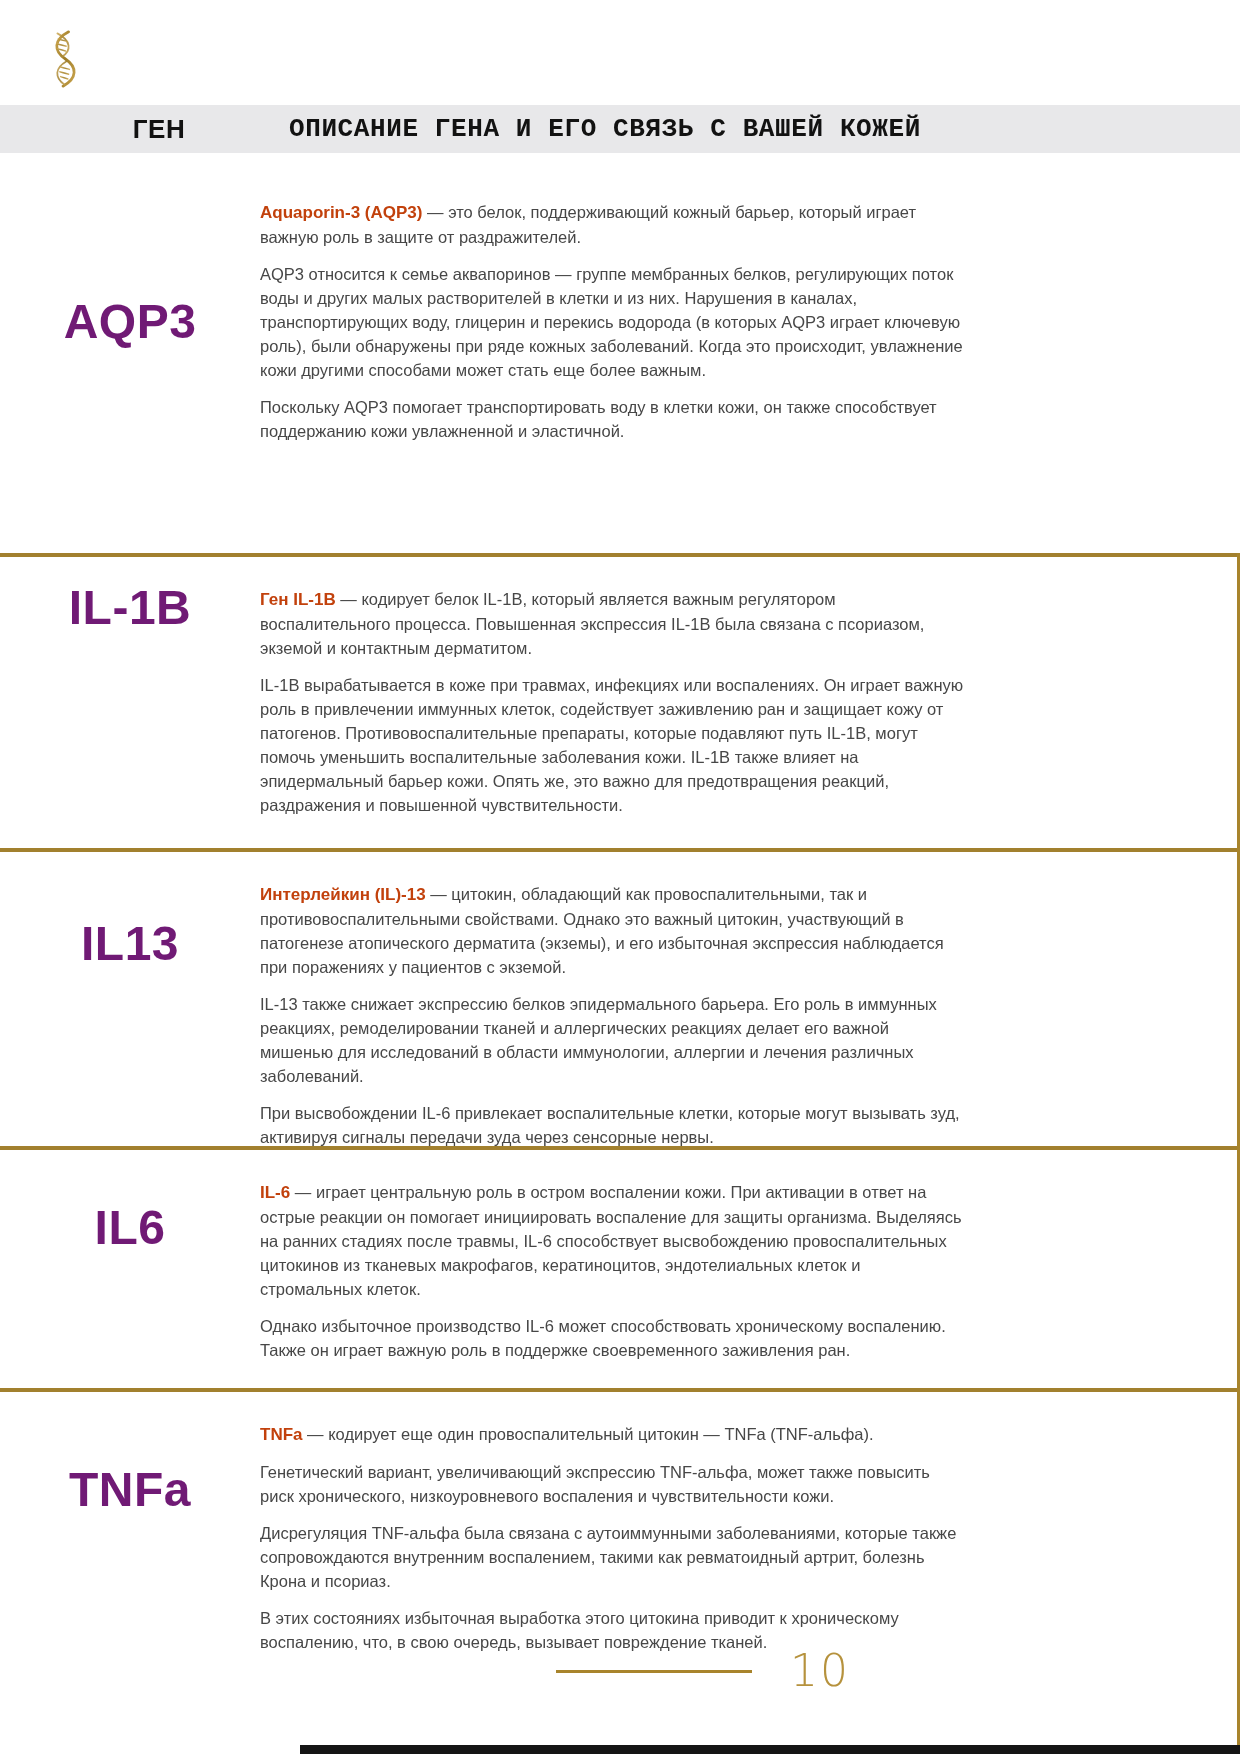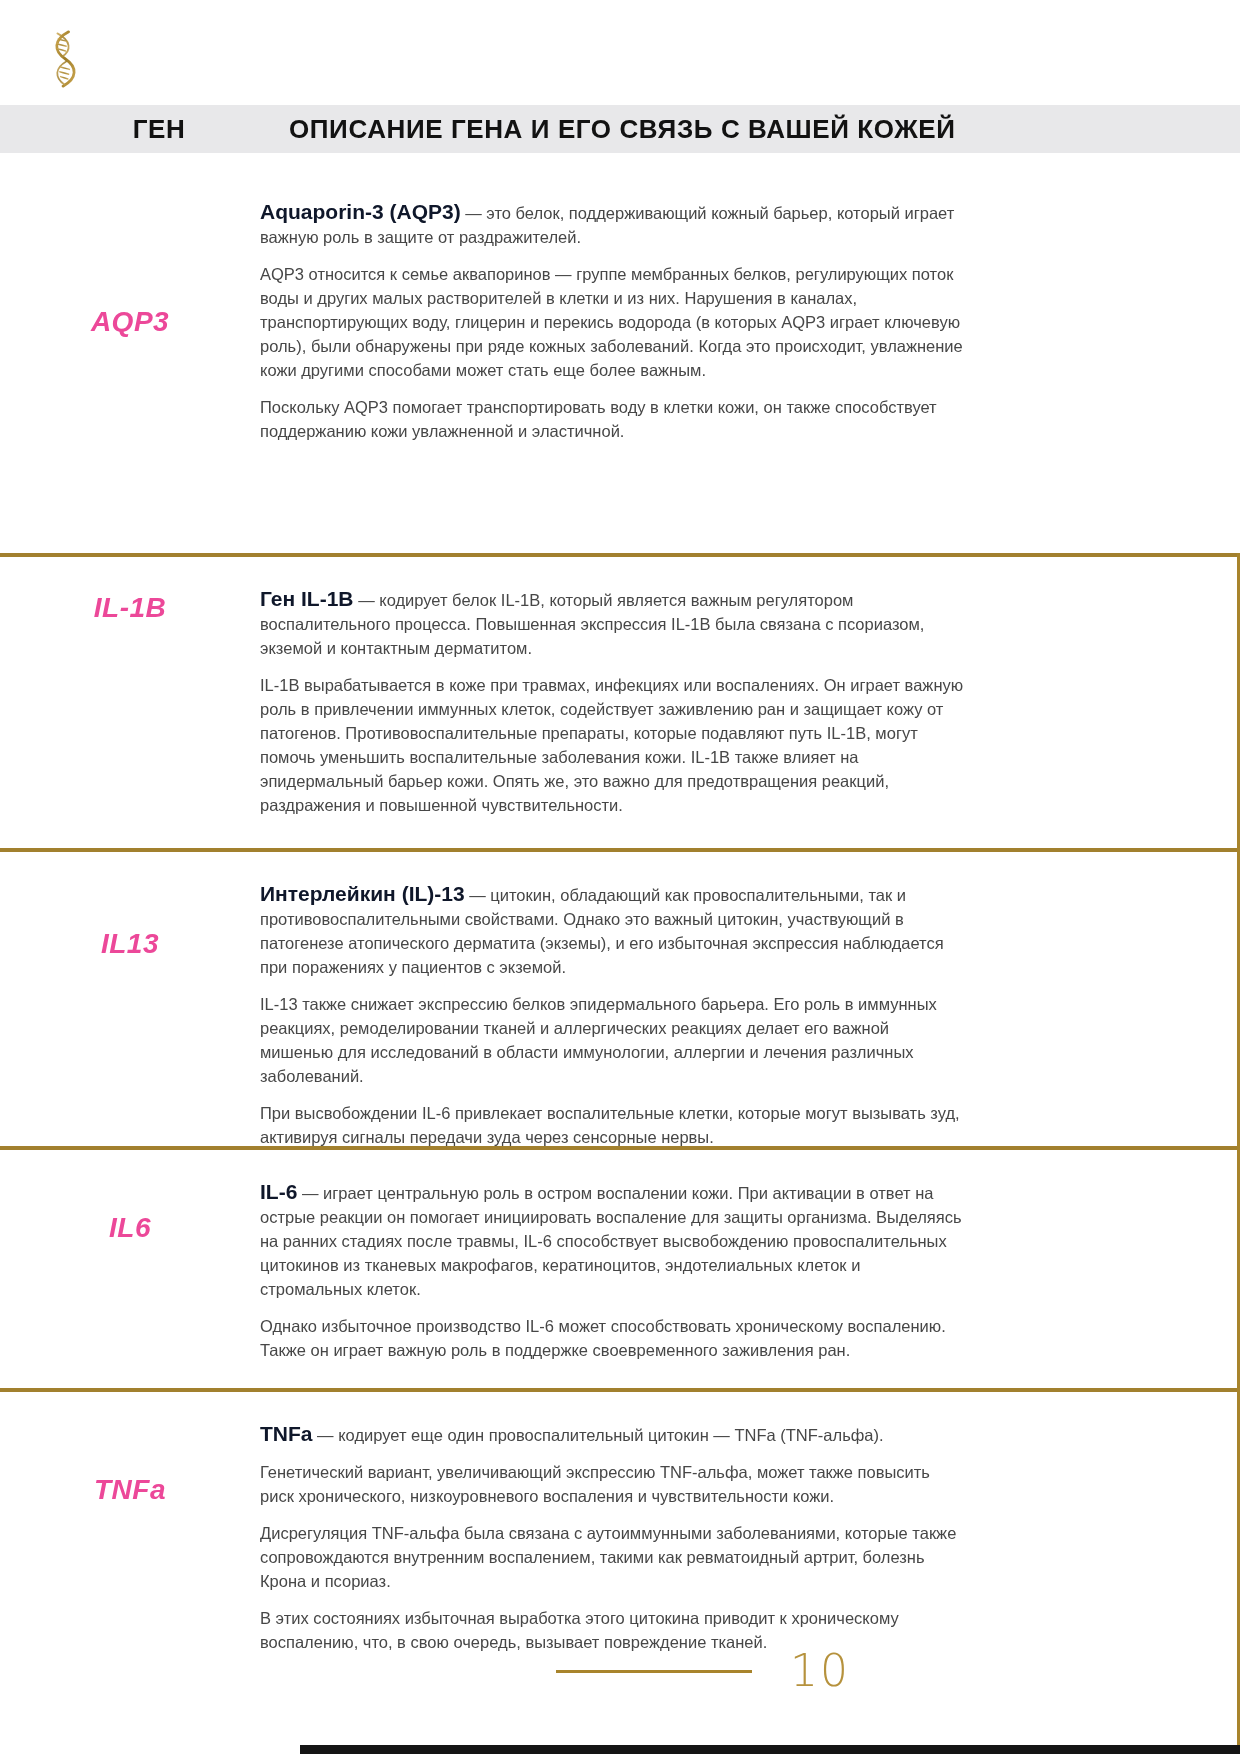--- a/index.html
+++ b/index.html
@@ -9,34 +9,34 @@
   }
   
   .top-strip{height:105px;position:relative;}
   .logo{position:absolute;left:47px;top:28px;width:32px;height:62px;}
   
   .header-bar{
     height:48px;background:#e8e8ea;display:flex;align-items:center;
     font-weight:700;color:#121212;font-size:26px;letter-spacing:.6px;
   }
   .header-gene{width:260px;text-align:center;flex:0 0 auto;padding-left:29px;}
-  .header-desc{flex:1;}
+  .header-desc{flex:1;font-family:Liberation Mono, monospace;}
   
   .row{display:flex;}
   .gene-col{width:260px;flex:0 0 auto;display:flex;justify-content:center;align-items:flex-start;}
-  .gene-label{font-size:28px;font-weight:700;color:#ec4899;letter-spacing:.5px;line-height:44px;font-style:italic;}
+  .gene-label{font-size:48px;font-weight:700;color:#701a75;letter-spacing:.5px;line-height:44px;}
   .row-0 .gene-label{margin-top:147px;}
   .row-1 .gene-label{margin-top:29px;}
   .row-2 .gene-label{margin-top:70px;}
   .row-3 .gene-label{margin-top:56px;}
   .row-4 .gene-label{margin-top:76px;}
   .text-col{max-width:705px;font-size:16.5px;line-height:24px;padding-top:30px;}
   .row-0 .text-col{padding-top:47px;}
   .text-col p{margin:0 0 13px 0;}
-  .lead{font-weight:700;font-size:21px;color:#0f172a;}
+  .lead{font-weight:700;font-size:17px;color:#c2410c;}
   .row-0{height:400px;} .row-1{height:291px;} .row-2{height:294px;}
   .row-3{height:238px;} .row-4{height:362px;}
   .divider{height:4px;background:#a2802e;width:100%;}
   
   .footer-rule{position:absolute;left:556px;top:1670px;width:196px;height:3px;background:#a8842c;}
   .page-number{
     position:absolute;left:790px;top:1645px;font-size:44px;font-weight:200;
     color:#b6923d;letter-spacing:2px;font-family:"DejaVu Sans",sans-serif;
   }
   .right-edge-rule{position:absolute;right:0;top:553px;bottom:0;width:3px;background:#a8842c;}

